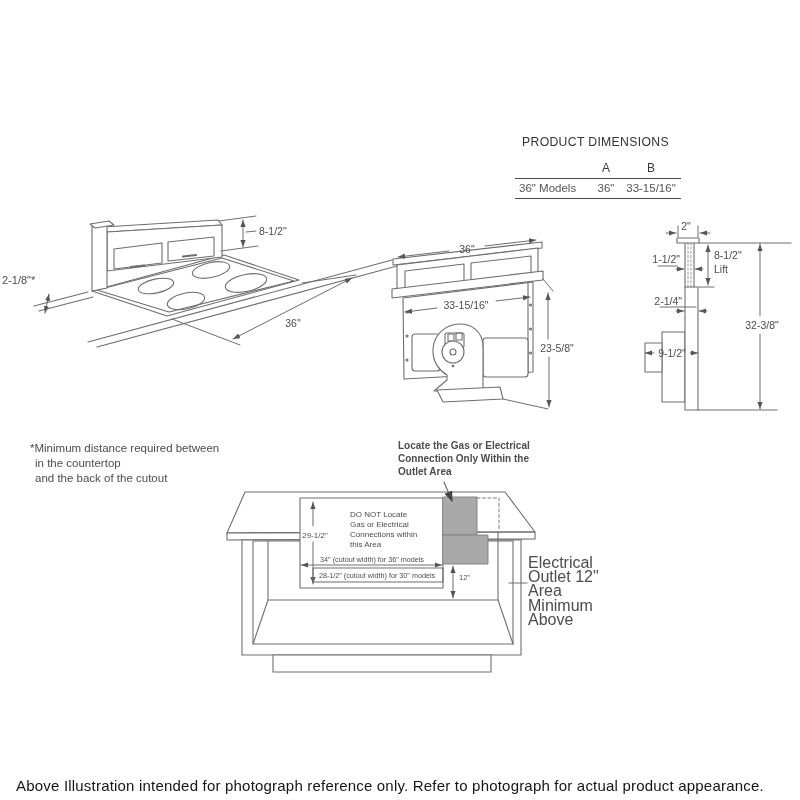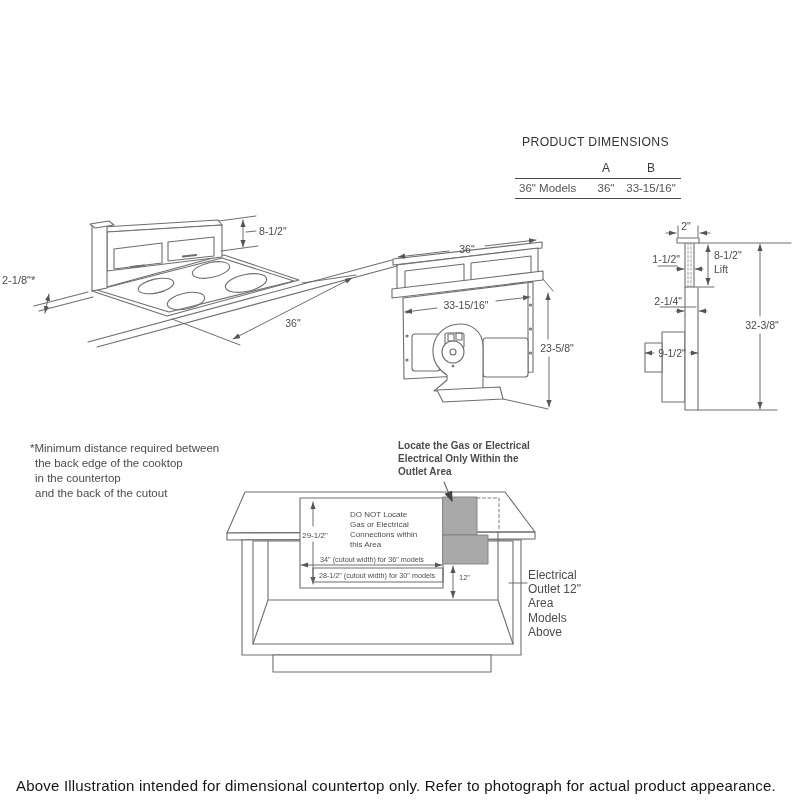--- a/index.html
+++ b/index.html
@@ -19,21 +19,21 @@
   .pd-c1{width:76px;padding-left:4px;box-sizing:border-box;}
   .pd-c2{width:30px;text-align:center;}
   .pd-c3{width:60px;text-align:center;}
   .pd-head{height:24px;padding-bottom:3px;color:#3a3a3a;font-size:12px;}
   .pd-data{height:16px;align-items:center;padding:1px 0 2px 0;}
   .rule{border-top:1.2px solid #4a4a4a;}
   
   .note{left:30px;top:441px;font-size:11.5px;line-height:15px;color:#4c4c4c;}
   .note div:not(:first-child){padding-left:5px;}
   .locate{left:398px;top:440px;font-size:10px;line-height:12.8px;color:#4c4c4c;font-weight:bold;}
-  .outlet{left:528px;top:568px;font-size:12px;line-height:14.2px;color:#4c4c4c;}
+  .outlet{left:528px;top:556px;font-size:16px;line-height:14.2px;color:#4c4c4c;}
   .caption{left:16px;top:777px;width:778px;font-size:15px;letter-spacing:.2px;color:#151515;}
 </style>
 </head>
 <body>
 
 <div class="canvas">
 
   <svg class="abs" style="left:0;top:0" width="800" height="800" viewBox="0 0 800 800">
     <defs>
       <marker id="ahE" orient="auto" markerWidth="8" markerHeight="6" refX="7" refY="2.6">
@@ -263,34 +263,33 @@
     <div class="pd-row pd-data">
       <div class="pd-c1">36" Models</div>
       <div class="pd-c2">36"</div>
       <div class="pd-c3">33-15/16"</div>
     </div>
     <div class="rule"></div>
   </div>
 
   <div class="abs note">
     <div>*Minimum distance required between</div>
-    <div>the back edge of the cooktop</div>
     <div>in the countertop</div>
     <div>and the back of the cutout</div>
   </div>
 
   <div class="abs locate">
     <div>Locate the Gas or Electrical</div>
-    <div>Electrical Only Within the</div>
+    <div>Connection Only Within the</div>
     <div>Outlet Area</div>
   </div>
 
   <div class="abs outlet">
     <div>Electrical</div>
     <div>Outlet 12"</div>
     <div>Area</div>
-    <div>Models</div>
+    <div>Minimum</div>
     <div>Above</div>
   </div>
 
-  <div class="abs caption">Above Illustration intended for dimensional countertop only. Refer to photograph for actual product appearance.</div>
+  <div class="abs caption">Above Illustration intended for photograph reference only. Refer to photograph for actual product appearance.</div>
 
 </div>
 
 </body></html>

